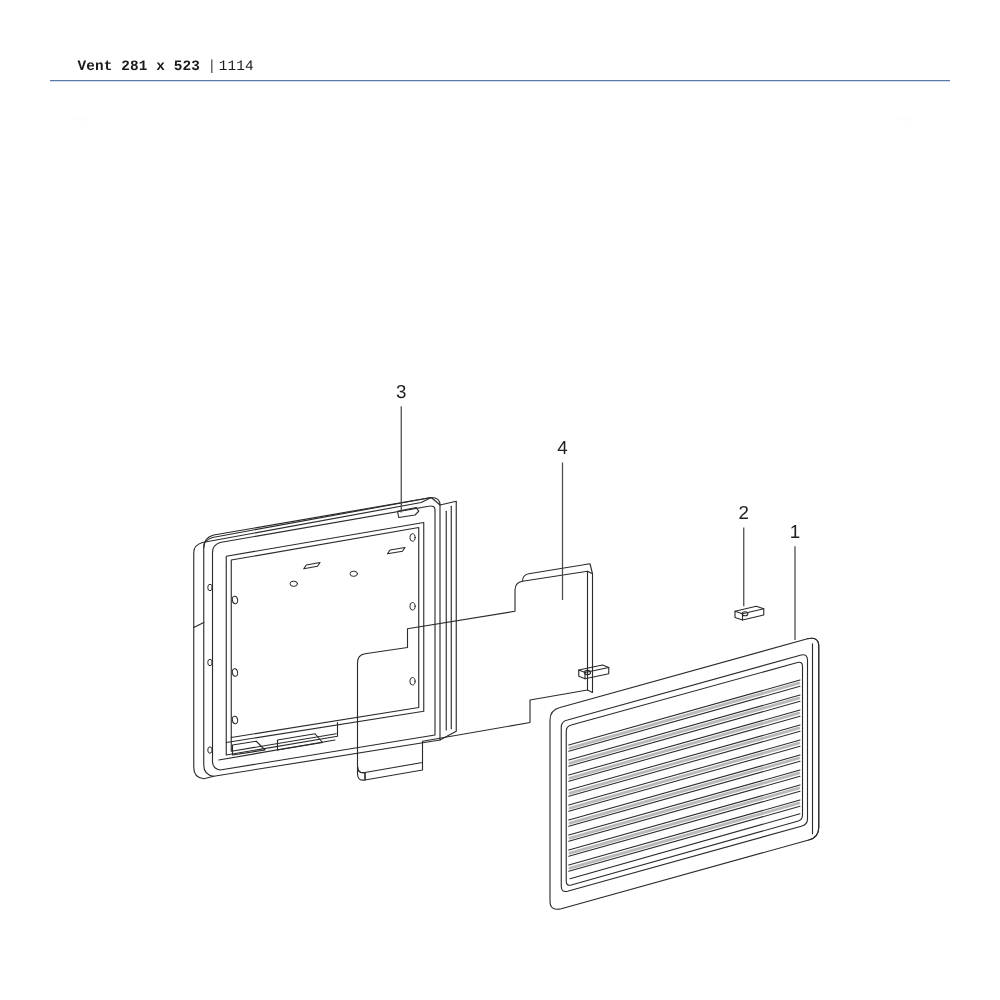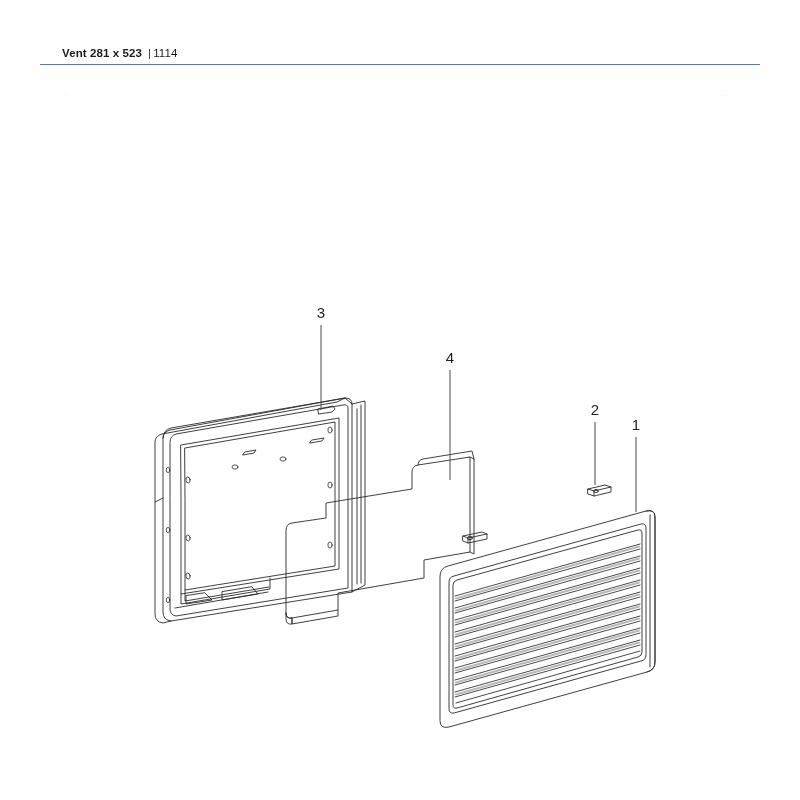--- a/index.html
+++ b/index.html
@@ -30,20 +30,21 @@
     height: 70px;
   }
   .header-text {
     position: absolute;
     left: 62px;
     top: 47px;
     font-size: 11.5px;
     color: #1b1b1b;
     white-space: nowrap;
     letter-spacing: 0.1px;
+    font-family: Liberation Mono, monospace;
   }
   .header-title {
     font-weight: bold;
   }
   .header-sep {
     font-weight: normal;
     color: #3a3a3a;
     padding: 0 2px 0 6px;
   }
   .header-code {

